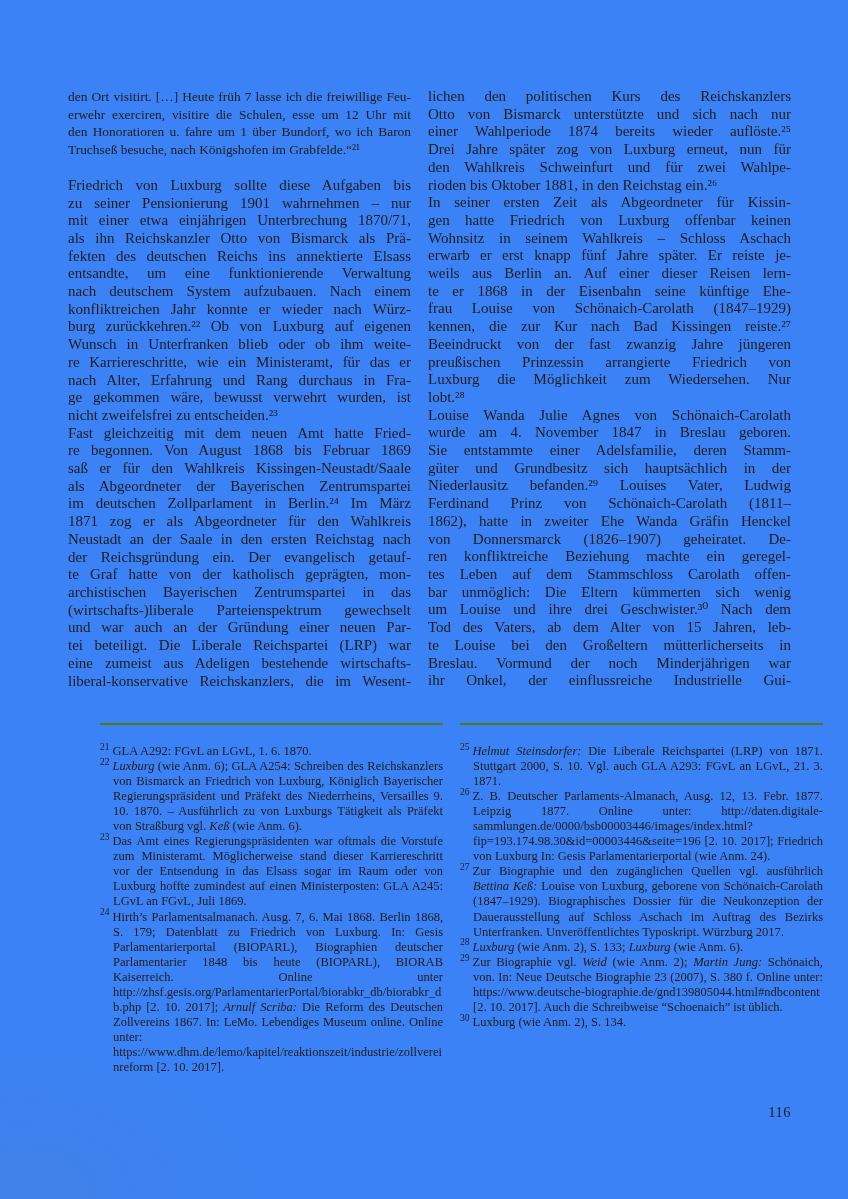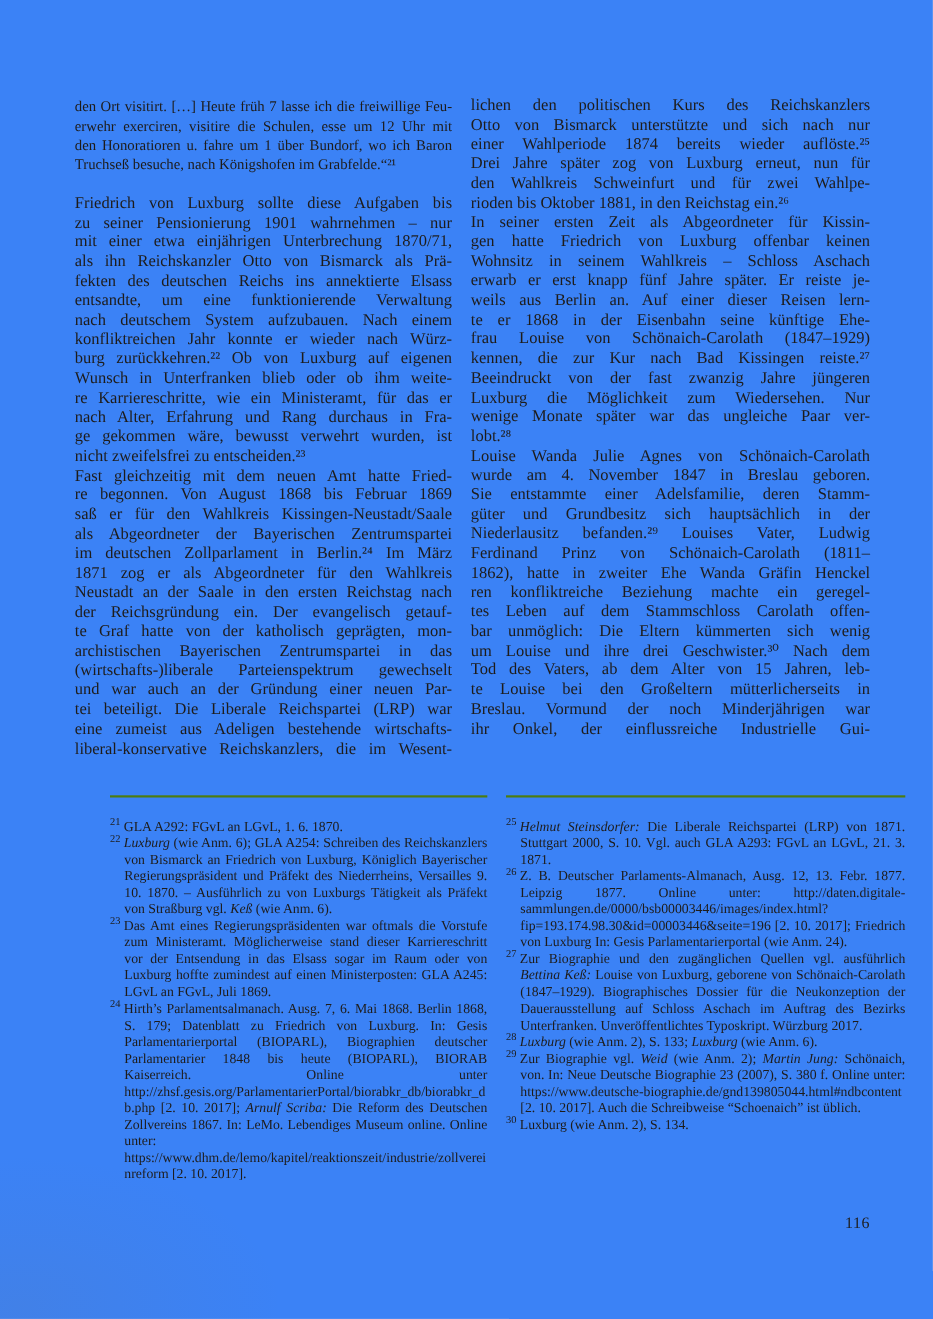--- a/index.html
+++ b/index.html
@@ -98,32 +98,33 @@
         <div class="block">
           <div class="tl">In seiner ersten Zeit als Abgeordneter für Kissin-</div>
           <div class="tl">gen hatte Friedrich von Luxburg offenbar keinen</div>
           <div class="tl">Wohnsitz in seinem Wahlkreis – Schloss Aschach</div>
           <div class="tl">erwarb er erst knapp fünf Jahre später. Er reiste je-</div>
           <div class="tl">weils aus Berlin an. Auf einer dieser Reisen lern-</div>
           <div class="tl">te er 1868 in der Eisenbahn seine künftige Ehe-</div>
           <div class="tl">frau Louise von Schönaich-Carolath (1847–1929)</div>
           <div class="tl">kennen, die zur Kur nach Bad Kissingen reiste.²⁷</div>
           <div class="tl">Beeindruckt von der fast zwanzig Jahre jüngeren</div>
+          <div class="tl">preußischen Prinzessin arrangierte Friedrich von</div>
           <div class="tl">Luxburg die Möglichkeit zum Wiedersehen. Nur</div>
-          <div class="tl">wenige Monate später war das ungleiche Paar ver-</div>
           <div class="tl tl-end">lobt.²⁸</div>
         </div>
         <div class="block">
           <div class="tl">Louise Wanda Julie Agnes von Schönaich-Carolath</div>
           <div class="tl">wurde am 4. November 1847 in Breslau geboren.</div>
           <div class="tl">Sie entstammte einer Adelsfamilie, deren Stamm-</div>
           <div class="tl">güter und Grundbesitz sich hauptsächlich in der</div>
           <div class="tl">Niederlausitz befanden.²⁹ Louises Vater, Ludwig</div>
           <div class="tl">Ferdinand Prinz von Schönaich-Carolath (1811–</div>
           <div class="tl">1862), hatte in zweiter Ehe Wanda Gräfin Henckel</div>
+          <div class="tl">von Donnersmarck (1826–1907) geheiratet. De-</div>
           <div class="tl">ren konfliktreiche Beziehung machte ein geregel-</div>
           <div class="tl">tes Leben auf dem Stammschloss Carolath offen-</div>
           <div class="tl">bar unmöglich: Die Eltern kümmerten sich wenig</div>
           <div class="tl">um Louise und ihre drei Geschwister.³⁰ Nach dem</div>
           <div class="tl">Tod des Vaters, ab dem Alter von 15 Jahren, leb-</div>
           <div class="tl">te Louise bei den Großeltern mütterlicherseits in</div>
           <div class="tl">Breslau. Vormund der noch Minderjährigen war</div>
           <div class="tl">ihr Onkel, der einflussreiche Industrielle Gui-</div>
         </div>
       </div>

